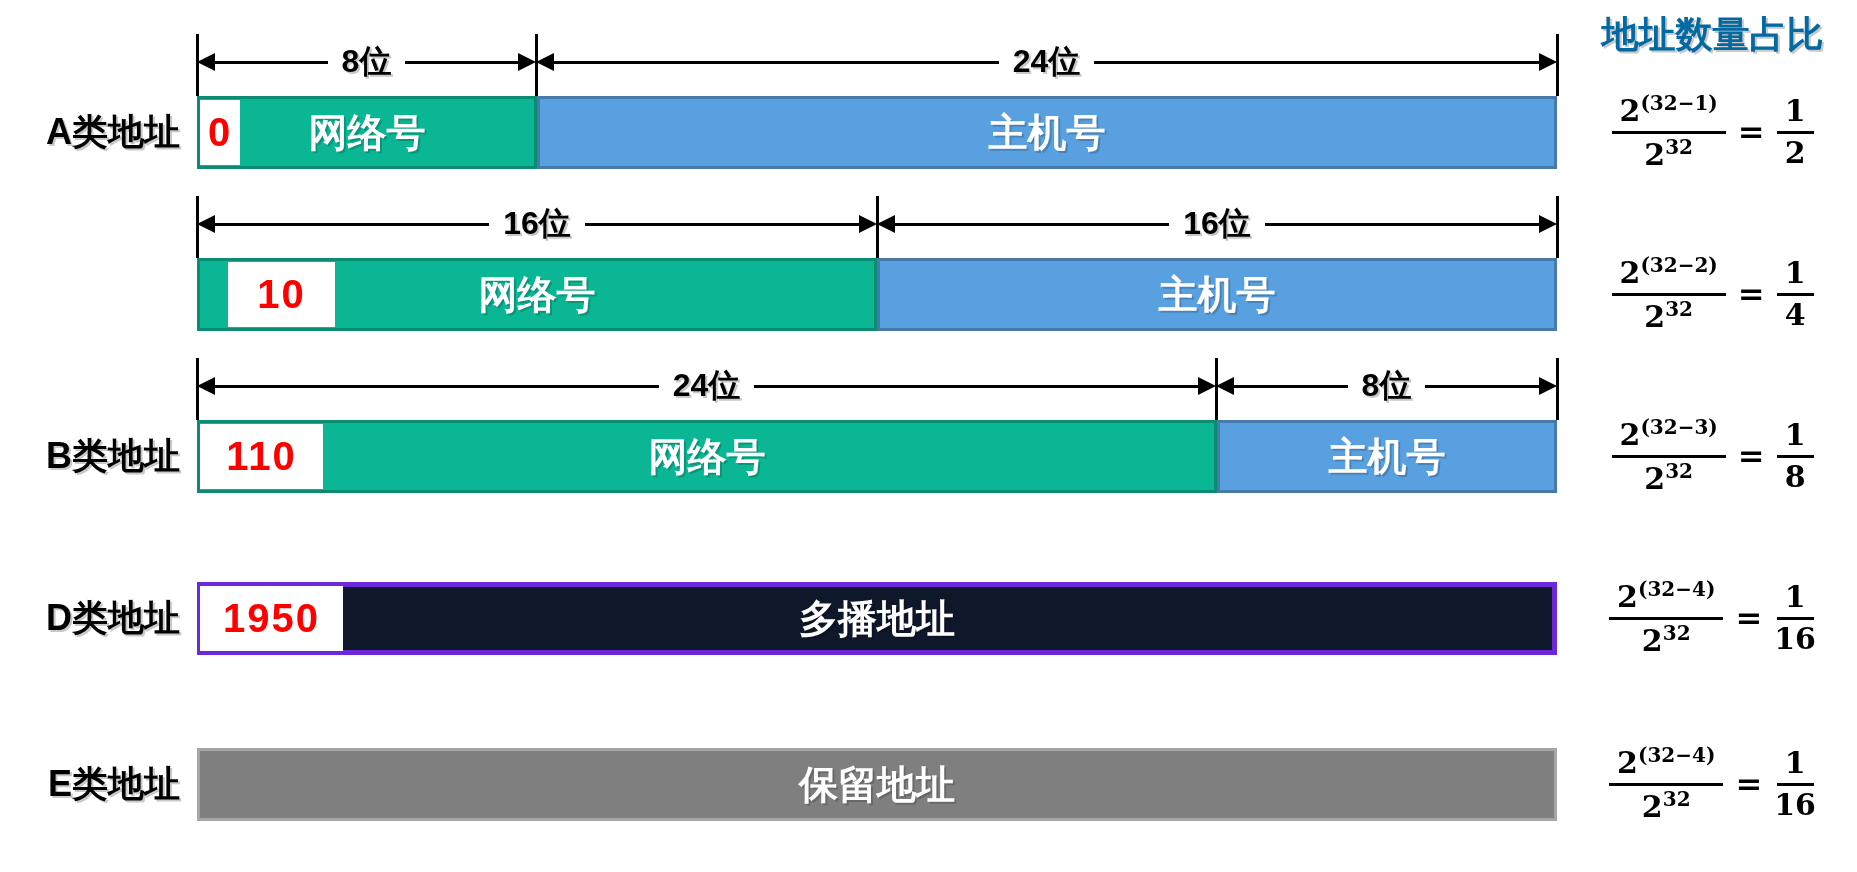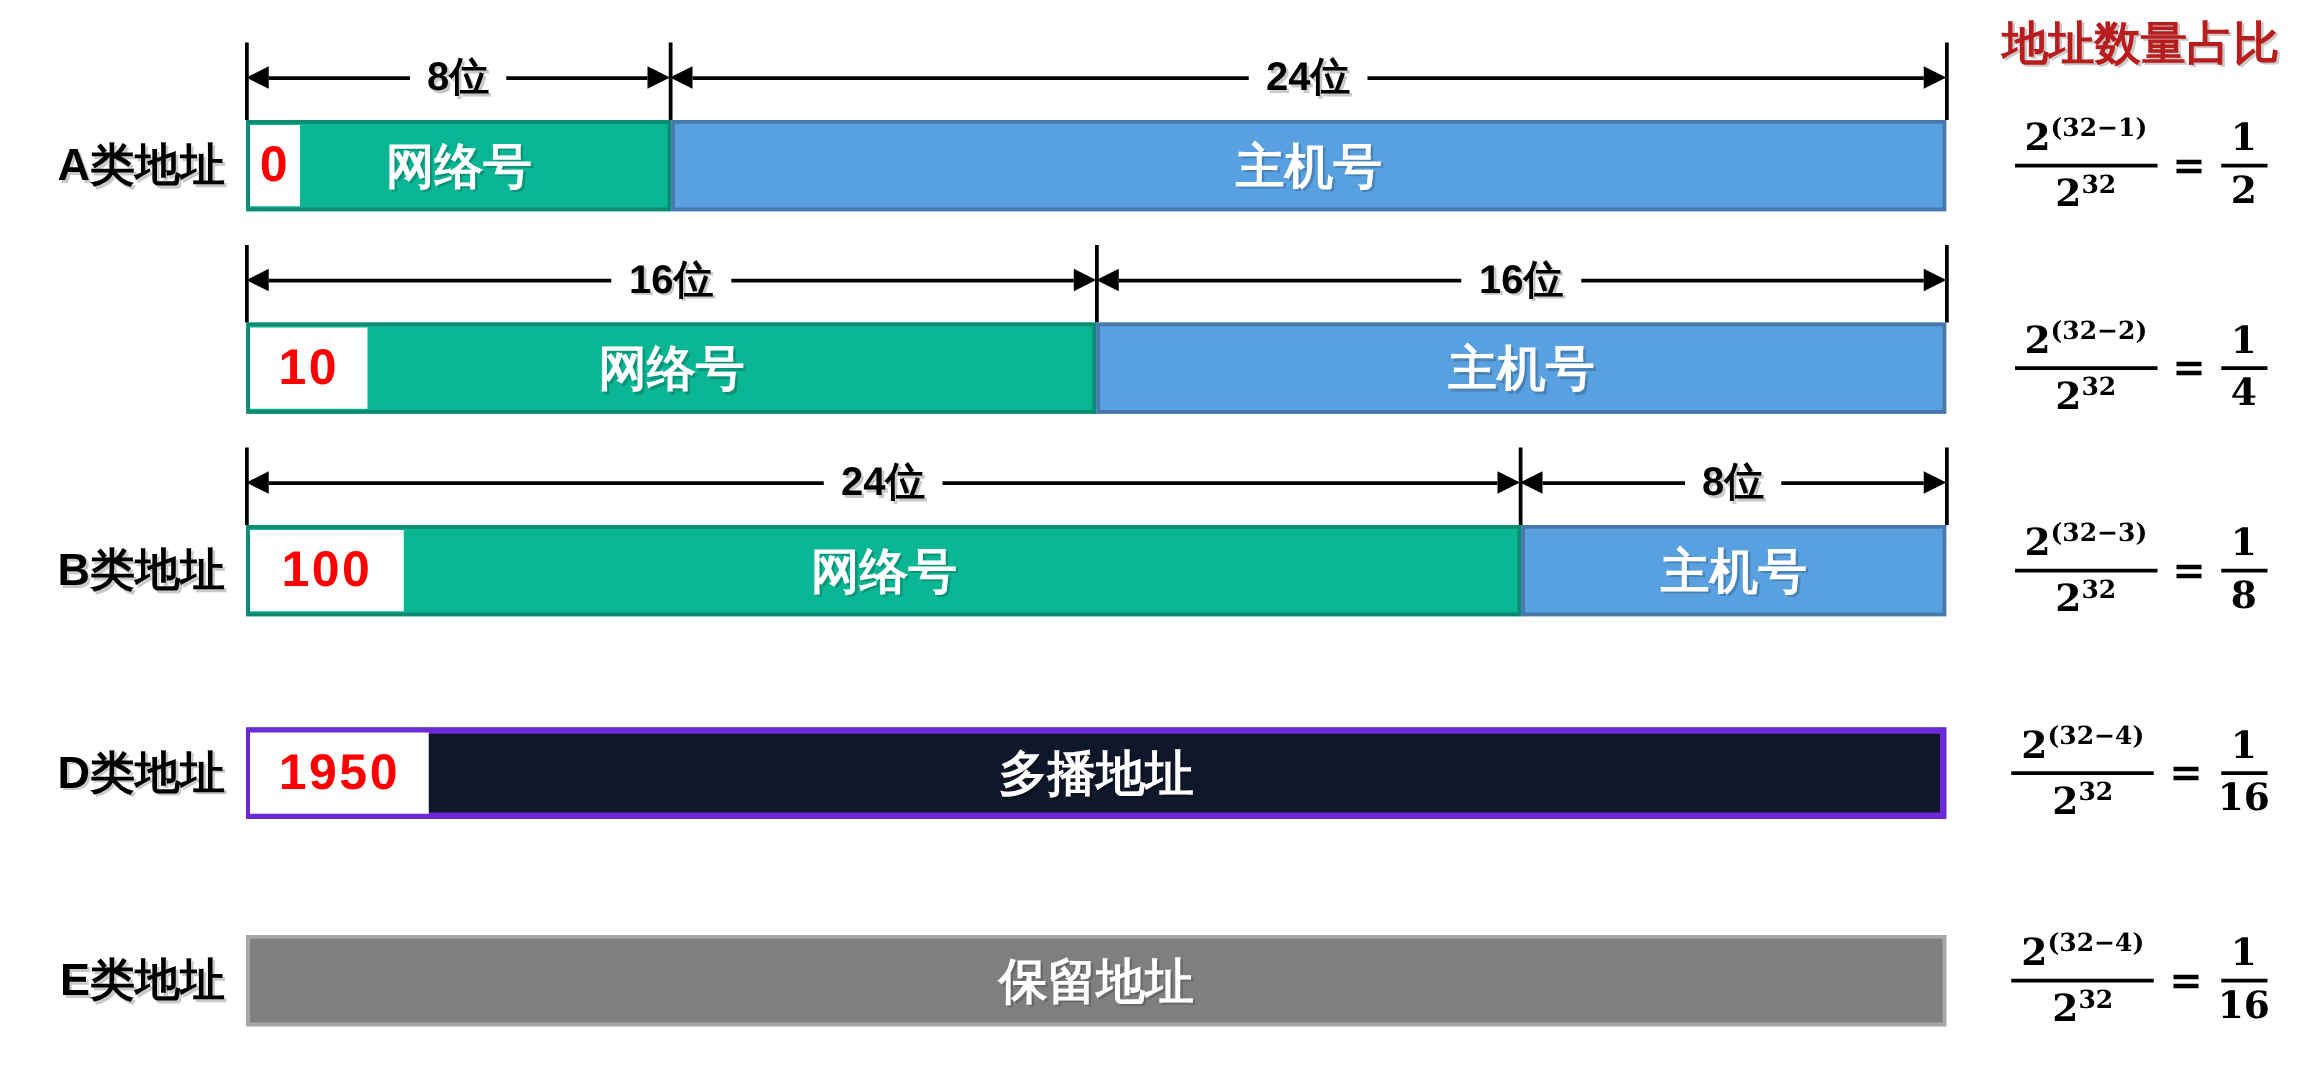--- a/index.html
+++ b/index.html
@@ -40,21 +40,21 @@
   .formula{position:absolute;left:1575px;width:275px;display:flex;align-items:center;
            justify-content:center;gap:12px;transform:translateY(-50%);
            font-family:"DejaVu Serif",serif;font-weight:bold;color:#000;}
   .frac{display:flex;flex-direction:column;align-items:center;}
   .frac .num{font-size:30px;line-height:1.15;border-bottom:3px solid #000;padding:0 8px 2px;}
   .frac .den{font-size:30px;line-height:1.15;padding-top:2px;}
   .frac sup{font-size:20px;}
   .eq{font-size:32px;}
 
   .page-title{position:absolute;left:1568px;top:10px;width:289px;text-align:center;
-              font-size:37px;font-weight:bold;color:#b91c1c;text-shadow:2px 2px 0 #c9c9c9;
+              font-size:37px;font-weight:bold;color:#0369a1;text-shadow:2px 2px 0 #c9c9c9;
               white-space:nowrap;}
 </style>
 </head>
 <body>
 
 <div id="canvas">
 
   <div class="page-title">地址数量占比</div>
 
   <div class="tick" style="left:196px;top:34px;"></div>
@@ -117,21 +117,21 @@
     <span class="ah-r"></span>
   </div>
 
   <div class="bar" style="top:258px;">
     <div class="seg seg-network" style="width:50%;">
       <span>网络号</span>
     </div>
     <div class="seg seg-host" style="width:50%;">
       <span>主机号</span>
     </div>
-    <div class="prefix-box" style="width:94px;">
+    <div class="prefix-box" style="width:107px;margin-left:28px;">
       <span>10</span>
     </div>
   </div>
   <div class="formula" style="top:294px;">
     <div class="frac">
       <div class="num"><span>2</span><sup>(32−2)</sup></div>
       <div class="den"><span>2</span><sup>32</sup></div>
     </div>
     <span class="eq">=</span>
     <div class="frac">
@@ -160,21 +160,21 @@
 
   <div class="row-label" style="top:432px;">B类地址</div>
   <div class="bar" style="top:420px;">
     <div class="seg seg-network" style="width:75%;">
       <span>网络号</span>
     </div>
     <div class="seg seg-host" style="width:25%;">
       <span>主机号</span>
     </div>
     <div class="prefix-box" style="width:123px;">
-      <span>100</span>
+      <span>110</span>
     </div>
   </div>
   <div class="formula" style="top:456px;">
     <div class="frac">
       <div class="num"><span>2</span><sup>(32−3)</sup></div>
       <div class="den"><span>2</span><sup>32</sup></div>
     </div>
     <span class="eq">=</span>
     <div class="frac">
       <div class="num">1</div>

